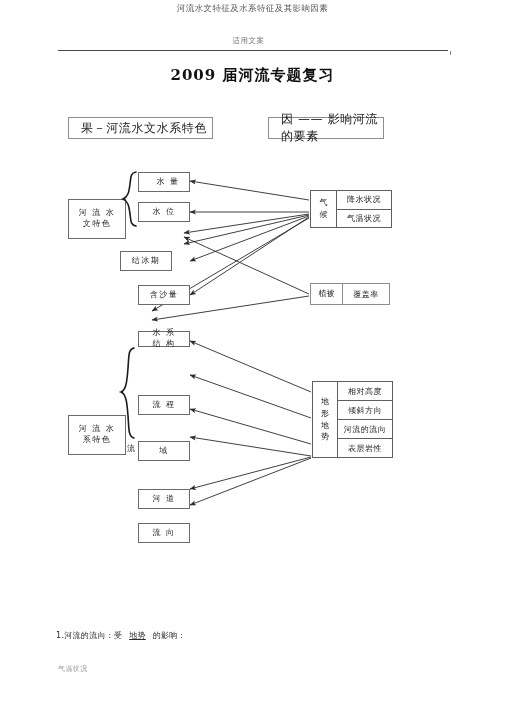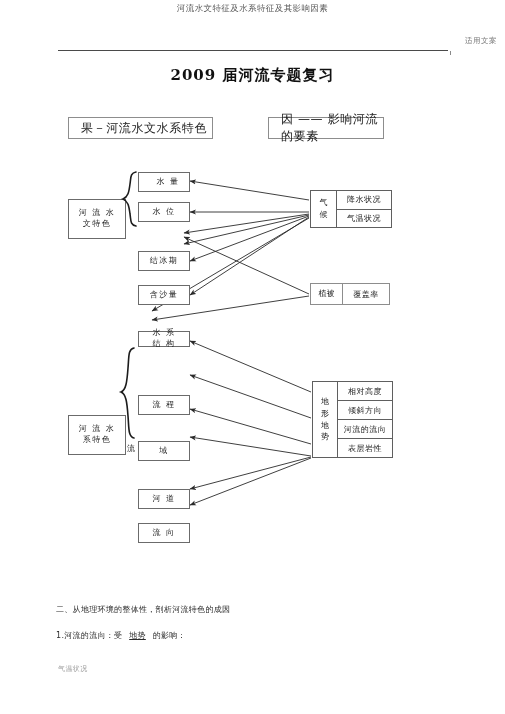--- a/index.html
+++ b/index.html
@@ -13,21 +13,21 @@
   }
   .page{position:absolute;left:0;top:0;width:505px;height:714px;}
 
   
   .hdr-title{
     position:absolute;left:0;top:3px;width:505px;
     text-align:center;font-size:8.5px;color:#5a5a5a;letter-spacing:.4px;
   }
   .hdr-sub{
     position:absolute;left:0;top:36px;width:497px;
-    text-align:right;font-size:7.5px;color:#7a7a7a;letter-spacing:.5px;
+    text-align:center;font-size:7.5px;color:#7a7a7a;letter-spacing:.5px;
   }
   .hdr-rule{
     position:absolute;left:58px;top:50px;width:390px;height:0;
     border-top:1px solid #4a4a4a;
   }
   .hdr-rule:after{
     content:"";position:absolute;right:-3px;top:0px;width:3px;height:4px;
     border-right:1px solid #8a8a8a;
   }
   .footer{
@@ -109,21 +109,20 @@
 
 <div class="page">
 
   <div class="hdr-title">河流水文特征及水系特征及其影响因素</div>
   <div class="hdr-sub">适用文案</div>
   <div class="hdr-rule"></div>
   <div class="footer">气温状况</div>
 
   <div class="doc-title">2009  届河流专题复习</div>
 
-  <div class="sec" id="sec-2">二、从地理环境的整体性，剖析河流特色的成因</div>
   <div class="sec" id="sec-3">
     <span>1.河流的流向：受</span>
     <span class="ul-term">地势</span>
     <span>的影响：</span>
   </div>
 
   <div class="legend-box" style="left:68px;top:117px;width:145px;height:22px;">果－河流水文水系特色</div>
   <div class="legend-box" style="left:268px;top:117px;width:116px;height:22px;">因 —— 影响河流的要素</div>
 
   <svg class="overlay" viewBox="0 0 505 714" xmlns="http://www.w3.org/2000/svg">
@@ -165,21 +164,21 @@
     </g>
   </svg>
 
   <div class="box two-line" style="left:68px;top:199px;width:58px;height:40px;">
     <span class="ln">河 流 水</span>
     <span class="ln">文特色</span>
   </div>
 
   <div class="box" style="left:138px;top:172px;width:52px;height:20px;padding-left:8px;">水    量</div>
   <div class="box" style="left:138px;top:202px;width:52px;height:20px;">水    位</div>
-  <div class="box" style="left:138px;top:251px;width:52px;height:20px;">结冰期</div>
+  <div class="box" style="left:120px;top:251px;width:52px;height:20px;">结冰期</div>
   <div class="box" style="left:138px;top:285px;width:52px;height:20px;">含沙量</div>
 
   <div class="box two-line" style="left:68px;top:415px;width:58px;height:40px;">
     <span class="ln">河 流 水</span>
     <span class="ln">系特色</span>
   </div>
 
   <div class="box two-line" style="left:138px;top:331px;width:52px;height:16px;">
     <span class="ln">水  系</span>
     <span class="ln">结  构</span>

